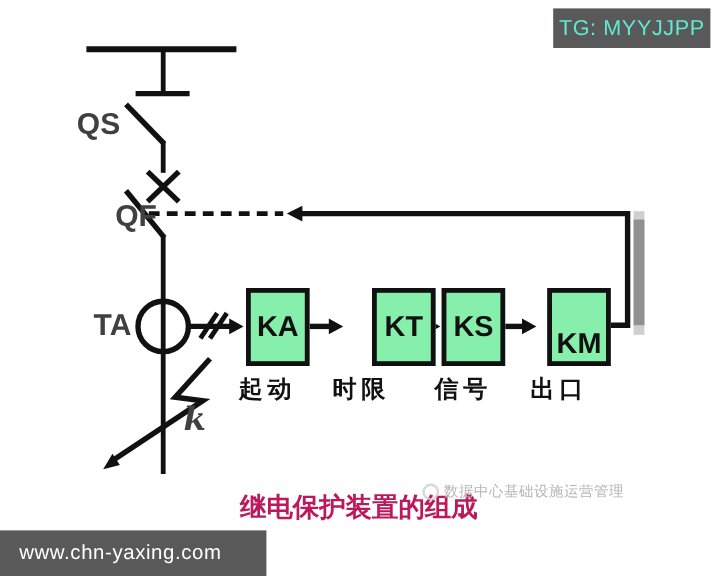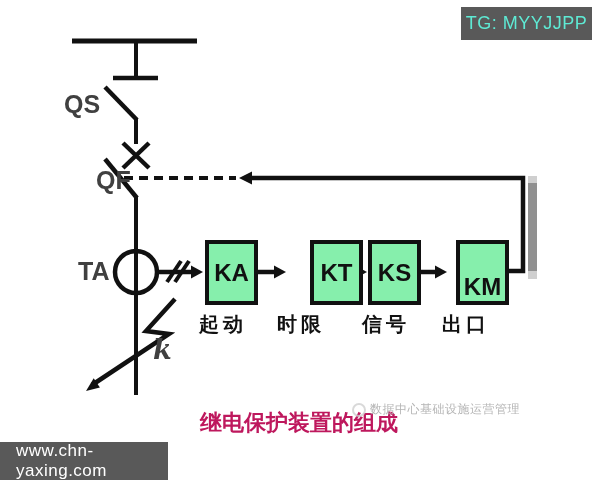--- a/index.html
+++ b/index.html
@@ -40,21 +40,21 @@
     width:14px;height:14px;border:2px solid #d0d0d0;border-radius:50%;
     margin-right:4px;box-sizing:border-box;opacity:.8;
   }
   .badge-tg{
     position:absolute;left:461px;top:7px;width:131px;height:33px;z-index:5;
     background:var(--panel-gray,#595959);color:#5eead4;
     display:flex;align-items:center;justify-content:center;
     font-size:18px;letter-spacing:0.5px;
   }
   .footer-bar{
-    position:absolute;left:0;top:442px;width:168px;height:38px;z-index:5;
+    position:absolute;left:0;top:442px;width:222px;height:38px;z-index:5;
     background:var(--panel-gray,#595959);color:#fff;
     display:flex;align-items:center;padding-left:16px;box-sizing:border-box;
     font-size:17px;letter-spacing:0.5px;
   }
 </style>
 </head>
 <body style="--panel-gray: #595959; --watermark-gray: #b5b5b5;">
 
 <svg class="wires" width="600" height="480" viewBox="0 0 600 480">
 

